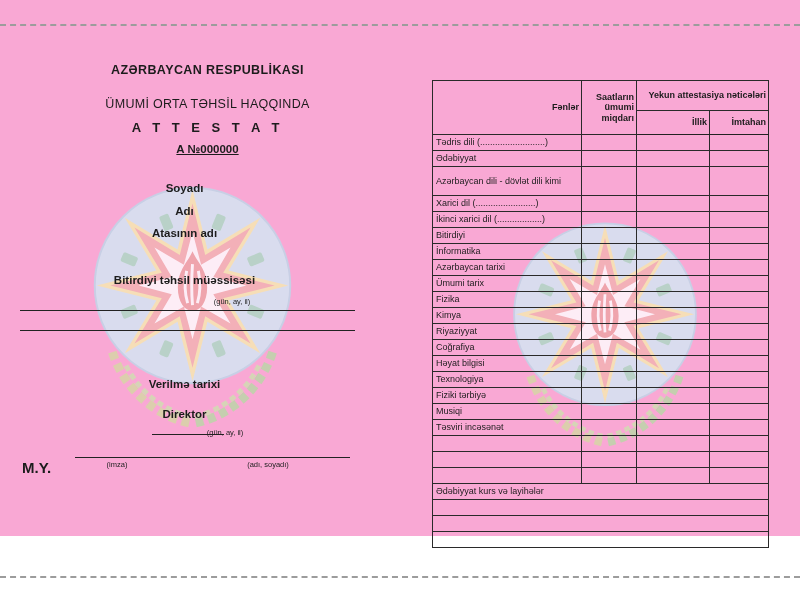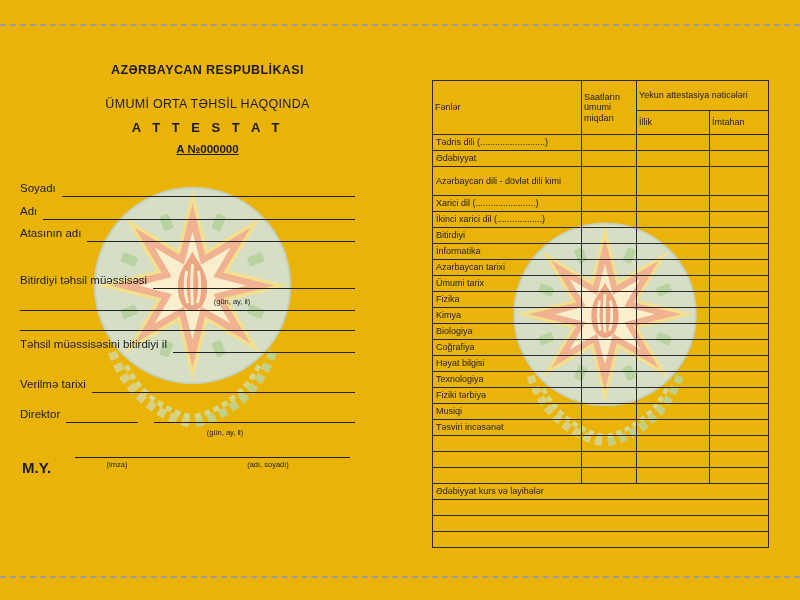--- a/index.html
+++ b/index.html
@@ -1,51 +1,51 @@
 <!DOCTYPE html>
 <html><head>
 <meta charset="utf-8">
 <style>
   html,body{margin:0;padding:0;background:#ffffff;}
   body{width:800px;height:600px;overflow:hidden;font-family:"Liberation Sans",sans-serif;color:#1c1c1c;}
-  .canvas{position:relative;width:800px;height:600px;background:#eab308;}
+  .canvas{position:relative;width:800px;height:536px;background:#f9a8d4;}
 
   .cut-line{position:absolute;left:0;right:0;height:0;border-top:2px dashed #9c9c9c;}
   .cut-line.top{top:24px;}
   .cut-line.bottom{top:576px;}
 
   
   .emblem{position:absolute;opacity:.8;}
   .emblem.left{left:85px;top:178px;width:215px;height:264px;}
   .emblem.right{left:505px;top:214px;width:200px;height:246px;}
 
   
   .left-page{position:absolute;left:20px;top:0;width:375px;height:600px;}
   .lp-head{position:absolute;top:63px;left:0;width:100%;text-align:center;}
   .country{font-weight:bold;font-size:12.5px;letter-spacing:.4px;}
   .doc-title{margin-top:20px;font-weight:normal;font-size:12.5px;letter-spacing:.3px;}
   .doc-attestat{margin-top:9px;font-weight:bold;font-size:13px;letter-spacing:4px;}
   .serial{margin-top:8px;font-size:11.5px;font-weight:600;text-decoration:underline;}
 
-  .frow{position:absolute;left:0;right:40px;display:flex;align-items:flex-start;font-weight:normal;font-size:11.5px;}
+  .frow{position:absolute;left:0;right:40px;display:flex;align-items:center;font-weight:bold;font-size:11.5px;flex-direction:column;}
   .frow .lbl{white-space:nowrap;padding-right:6px;}
   .frow .line{flex:1;border-bottom:1.4px solid #222;height:14px;}
   .xline{position:absolute;left:0;right:40px;height:14px;border-bottom:1.4px solid #222;}
   .hint{position:absolute;font-size:7.5px;font-weight:normal;color:#222;text-align:center;width:80px;margin-top:32px;}
   .dline1{width:72px;border-bottom:1.4px solid #222;height:14px;}
   .dgap{width:16px;height:14px;}
   .dline2{flex:1;border-bottom:1.4px solid #222;height:14px;}
   .fullline{position:absolute;left:55px;right:45px;height:14px;border-bottom:1.4px solid #222;}
   .my{position:absolute;left:2px;font-weight:bold;font-size:15px;}
 
   
   .right-page{position:absolute;left:432px;top:80px;}
   table.grades{border-collapse:collapse;table-layout:fixed;width:336px;border:1.6px solid #222;background:transparent;}
   table.grades th,table.grades td{border:1px solid #2a2a2a;padding:0 3px;font-size:9px;line-height:1.15;overflow:hidden;vertical-align:middle;}
-  table.grades th{font-weight:normal;text-align:left;padding:1px 2px;}
+  table.grades th{font-weight:bold;text-align:right;padding:1px 2px;}
   tr.head1 th{height:27px;}
   tr.head2 th{height:21px;border-bottom:1.8px solid #222;}
   table.grades td{height:15px;text-align:left;font-weight:normal;}
   tr.tall td{height:28px;}
   td.fac{text-align:center;font-weight:bold;font-size:9.5px;height:16px;border-top:1.6px solid #222;}
   td.efull{height:15px;}
 </style>
 </head>
 <body>
 
@@ -113,21 +113,20 @@
     </div>
     <div class="hint" style="top:265px;left:172px">(gün, ay, il)</div>
     <div class="frow" style="top:274px">
       <span class="lbl">Bitirdiyi təhsil müəssisəsi</span>
       <span class="line"></span>
     </div>
     <div class="xline" style="top:296px"></div>
     <div class="xline" style="top:316px"></div>
 
     <div class="frow" style="top:338px">
-      <span class="lbl">Təhsil müəssisəsini bitirdiyi il</span>
       <span class="line"></span>
     </div>
 
     <div class="frow" style="top:378px">
       <span class="lbl">Verilmə tarixi</span>
       <span class="line"></span>
     </div>
     <div class="hint" style="top:396px;left:165px">(gün, ay, il)</div>
 
     <div class="frow" style="top:408px">
@@ -223,21 +222,21 @@
             <td></td>
             <td></td>
           </tr>
           <tr>
             <td>Kimya</td>
             <td></td>
             <td></td>
             <td></td>
           </tr>
           <tr>
-            <td>Biologiya</td>
+            <td>Riyaziyyat</td>
             <td></td>
             <td></td>
             <td></td>
           </tr>
           <tr>
             <td>Coğrafiya</td>
             <td></td>
             <td></td>
             <td></td>
           </tr>

